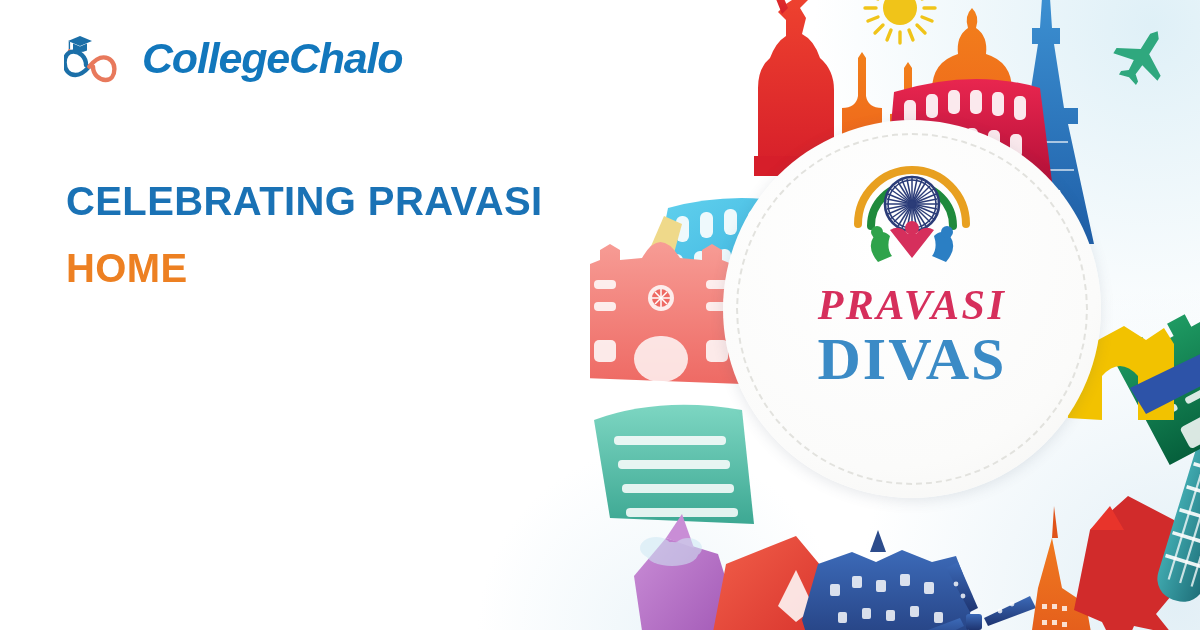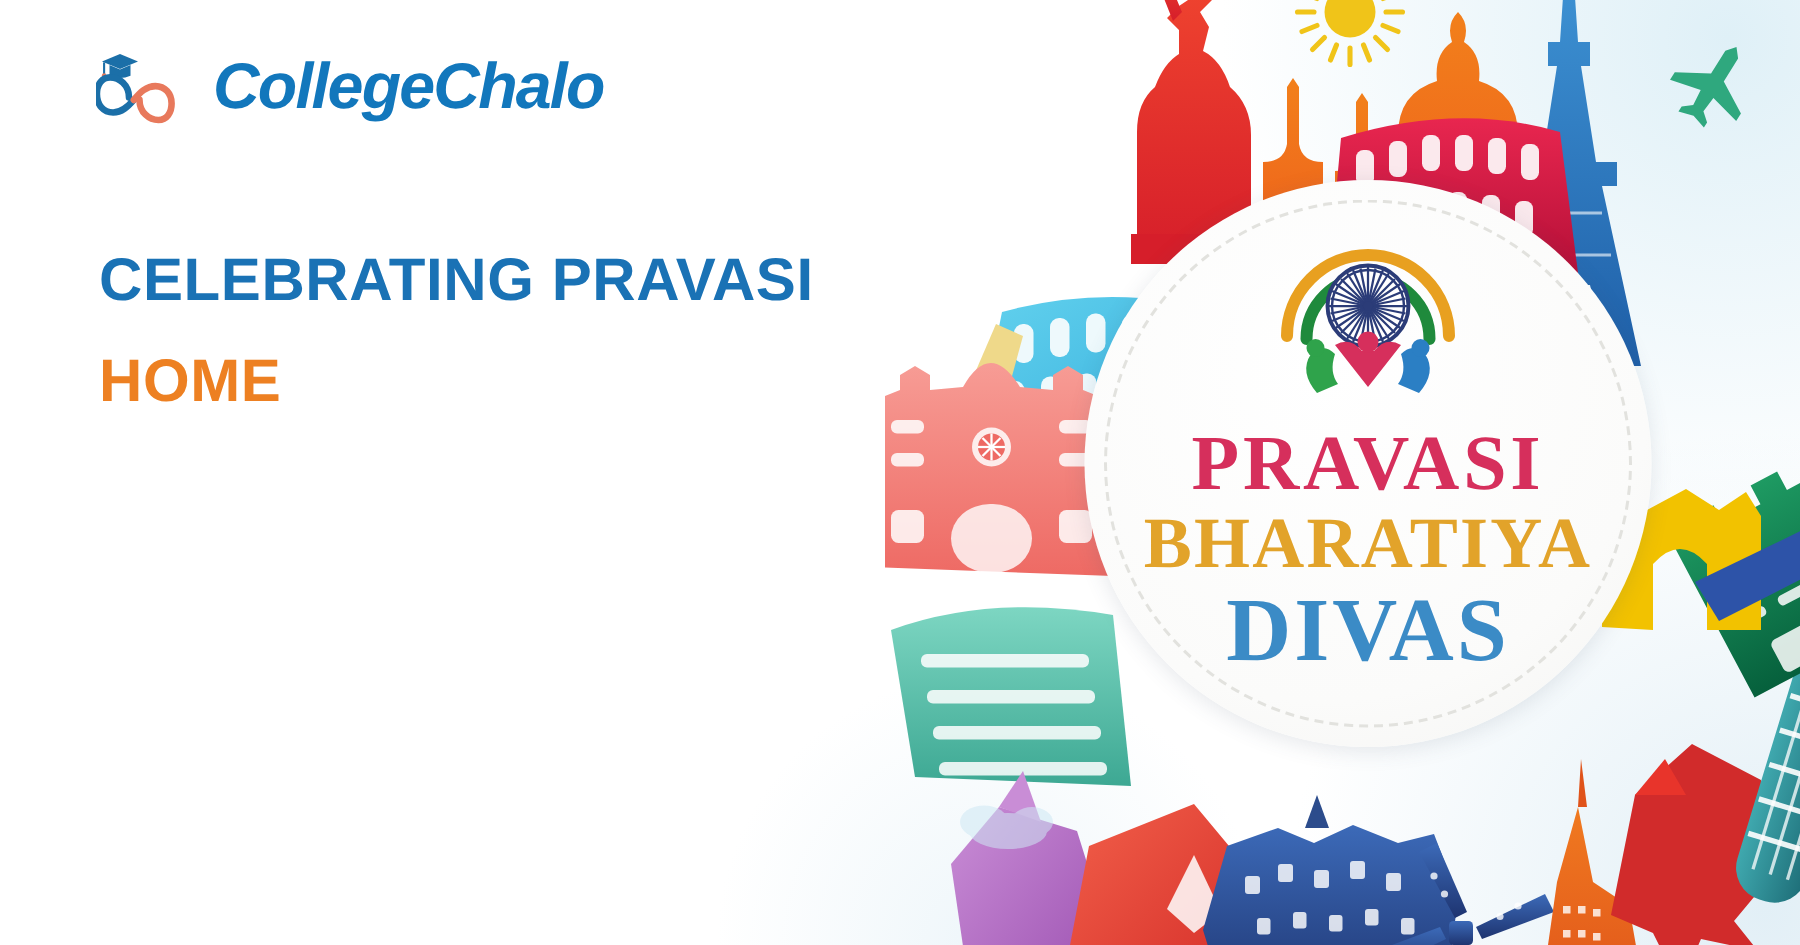--- a/index.html
+++ b/index.html
@@ -26,21 +26,21 @@
   }
   #logo-mark{width:68px;height:52px;display:block;}
   #logo-word{
     font-size:43px;font-weight:bold;font-style:italic;
     letter-spacing:-1.2px;line-height:1;
     white-space:nowrap;
   }
 
   
   #headline{
-    position:absolute;left:66px;top:154px;width:600px;
+    position:absolute;left:66px;top:168px;width:600px;
   }
   .hl{
     display:block;
     font-size:40px;font-weight:bold;
     letter-spacing:0.4px;
     line-height:67px;
     white-space:nowrap;
   }
 
   
@@ -68,21 +68,21 @@
     display:flex;flex-direction:column;
     align-items:center;
     padding-top:32px;
     box-sizing:border-box;
   }
   #emblem-logo{width:132px;height:126px;display:block;}
   #emblem-text{
     margin-top:6px;text-align:center;line-height:1;
     font-family:"Liberation Serif",serif;
   }
-  .em-l1{display:block;font-size:52px;font-weight:bold;letter-spacing:2.5px;}
+  .em-l1{display:block;font-size:42px;font-weight:bold;letter-spacing:2.5px;font-style:italic;}
   .em-l2{display:block;font-size:48px;font-weight:bold;letter-spacing:1.5px;margin-top:3px;}
   .em-l3{display:block;font-size:60px;font-weight:bold;letter-spacing:2px;margin-top:3px;}
 </style>
 </head>
 <body>
 
 <div id="canvas">
 
   <div id="logo">
     <svg id="logo-mark" viewBox="0 0 68 52">
@@ -490,19 +490,18 @@
 
         <path d="M32 110 Q20 96 28 84 Q36 76 44 84 Q40 96 46 104 Z" fill="#2FA34B"></path>
         <circle cx="31" cy="80" r="6" fill="#2FA34B"></circle>
 
         <path d="M100 110 Q112 96 104 84 Q96 76 88 84 Q92 96 86 104 Z" fill="#2B7FC4"></path>
         <circle cx="101" cy="80" r="6" fill="#2B7FC4"></circle>
       </svg>
 
       <div id="emblem-text">
         <span class="em-l1" style="color:#D62F5C">PRAVASI</span>
-        <span class="em-l2" style="color:#E2A32A">BHARATIYA</span>
         <span class="em-l3" style="color:#3B8BC6">DIVAS</span>
       </div>
     </div>
   </div>
 
 </div>
 
 </body></html>

